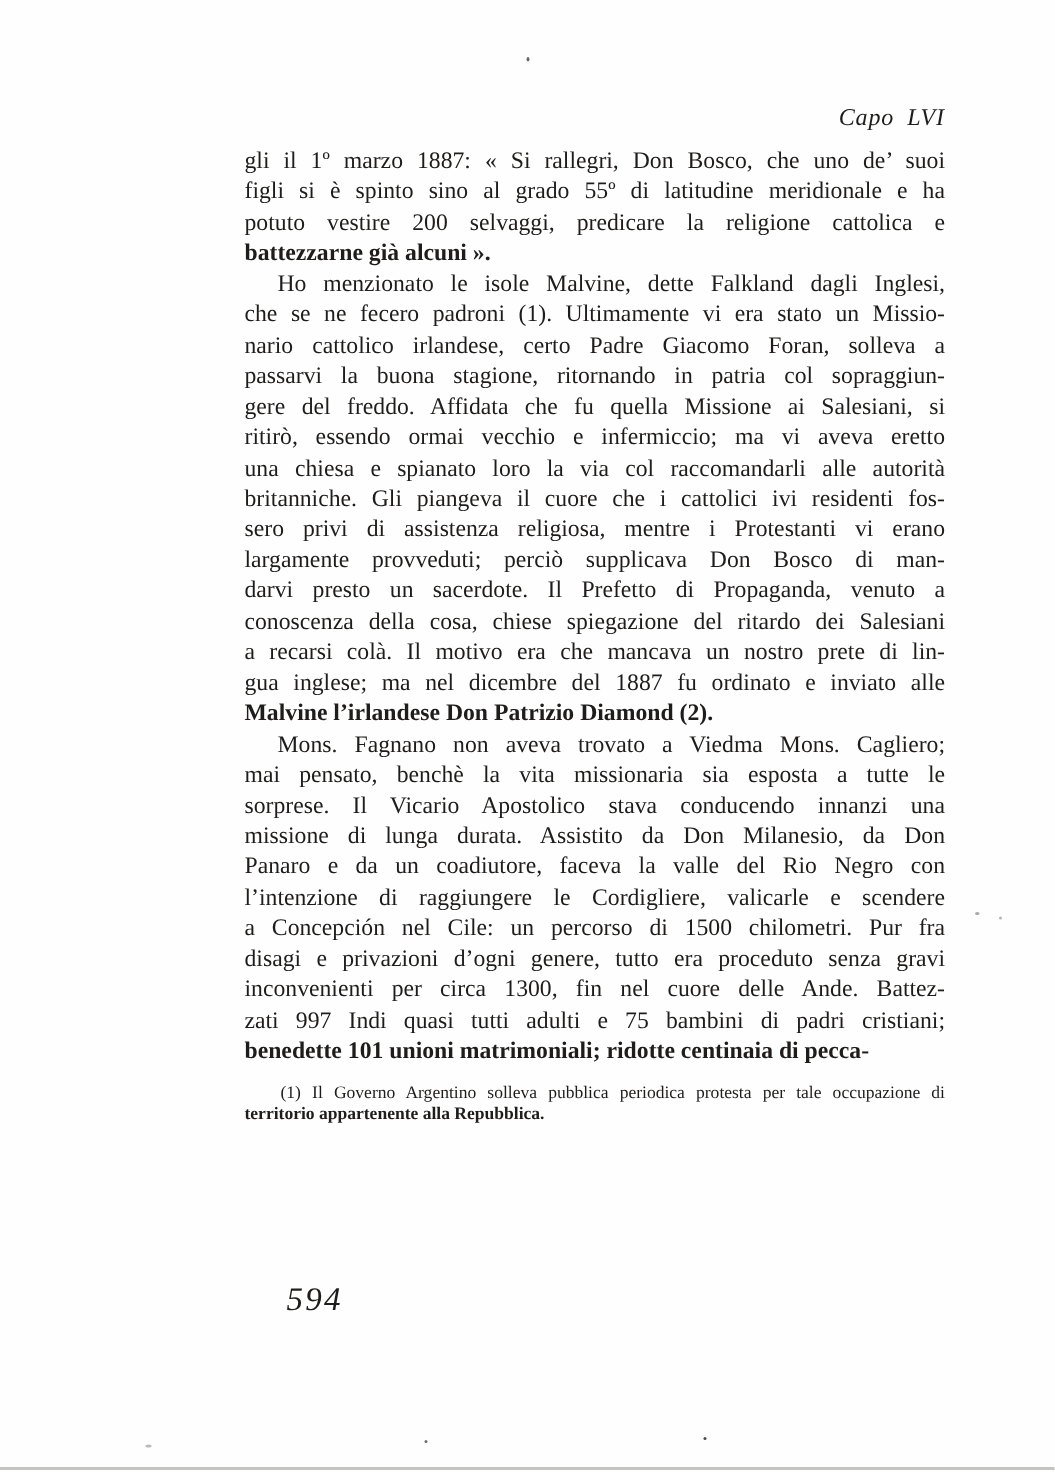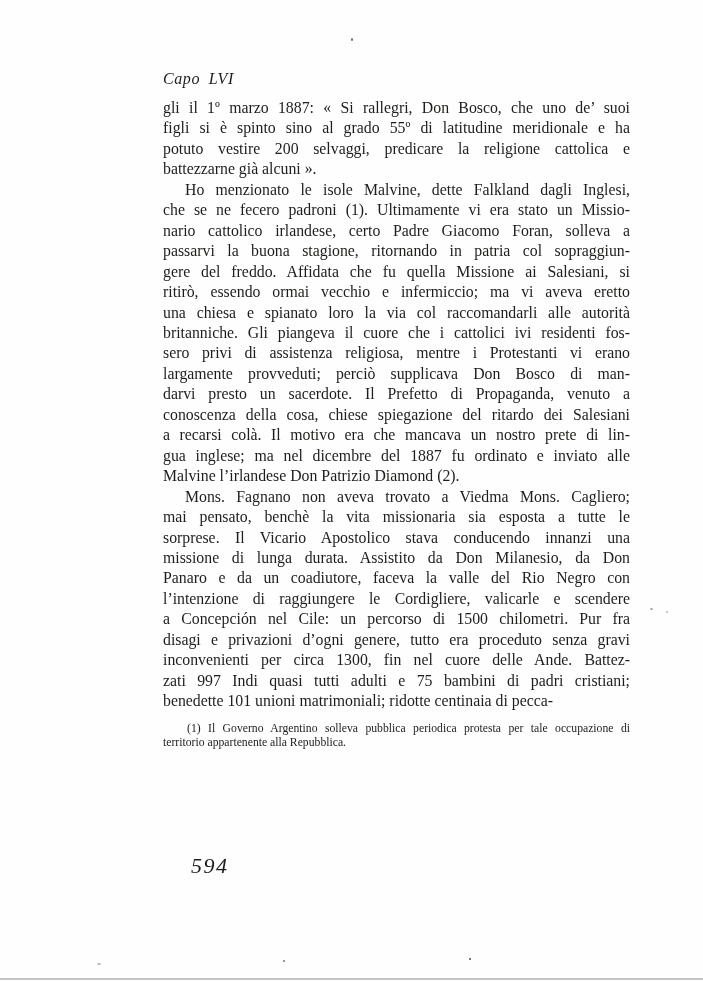--- a/index.html
+++ b/index.html
@@ -6,40 +6,40 @@
   html,body { margin:0; padding:0; }
   body {
     width:703px; height:981px; position:relative; overflow:hidden;
     background:var(--paper);
     font-family:"Liberation Serif", "DejaVu Serif", serif;
     color:var(--ink);
   }
   .page { position:absolute; inset:0; }
   .chapter-header {
     position:absolute; left:163px; top:70px; width:467px;
-    text-align:left; font-style:italic; font-size:16px;
+    text-align:right; font-style:italic; font-size:16px;
     letter-spacing:0.6px; word-spacing:4px;
   }
   .main-text {
     position:absolute; left:163px; top:98px; width:467px;
     font-size:15.8px;
   }
   .main-text .line {
     line-height:20.45px;
     text-align:justify; text-align-last:justify;
   }
   .footnotes {
     position:absolute; left:163px; top:722px; width:467px;
     font-size:11.7px;
   }
   .footnotes .line {
     line-height:14.4px;
     text-align:justify; text-align-last:justify;
   }
-  .line.par-end { text-align-last:left; }
+  .line.par-end { text-align-last:left;font-weight:bold; }
   .main-text .line.indent { text-indent:22px; }
   .footnotes .line.indent { text-indent:24px; }
   .page-number {
     position:absolute; left:191px; top:812px;
     font-style:italic; font-size:22px; letter-spacing:1.5px;margin-top:41px;
   }
   
   .speck { position:absolute; border-radius:50%; }
   .speck-a { left:351px; top:38px;  width:2px; height:3px; background:#6a6a6a; }
   .speck-b { left:650px; top:608px; width:3px; height:2px; background:#a8a8a8; }

